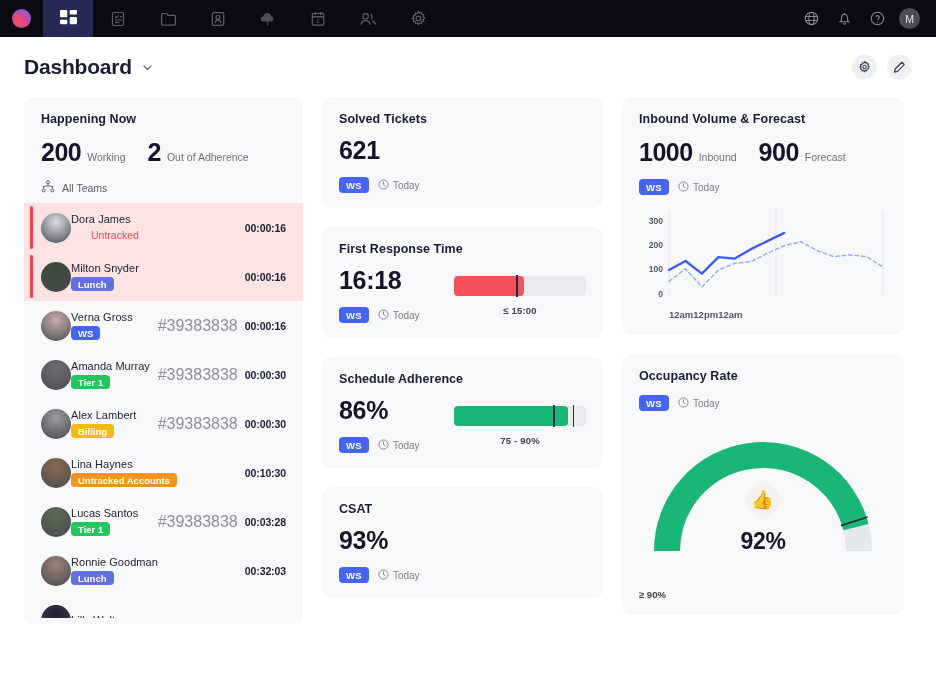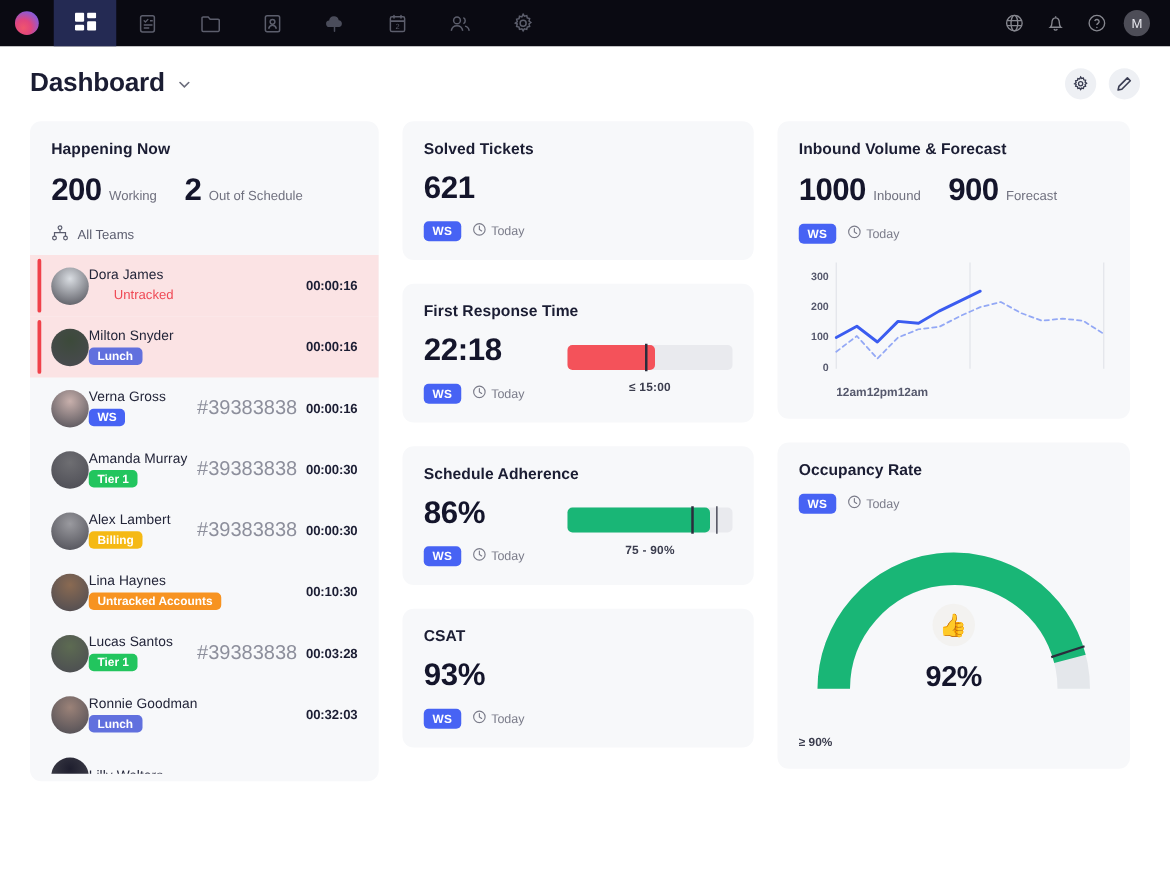--- a/index.html
+++ b/index.html
@@ -330,21 +330,21 @@
     <div class="card" style="padding-bottom:6px;">
       <div class="card-title">Happening Now</div>
 
       <div class="metric-row">
         <div class="metric">
           <span class="metric-num">200</span>
           <span class="metric-lbl">Working</span>
         </div>
         <div class="metric">
           <span class="metric-num">2</span>
-          <span class="metric-lbl">Out of Schedule</span>
+          <span class="metric-lbl">Out of Adherence</span>
         </div>
       </div>
 
       <div class="allteams">
         <span>
           <svg width="14" height="13" viewBox="0 0 14 13" fill="none" stroke="#5a5c6e" stroke-width=".95">
               <circle cx="7" cy="2.2" r="1.5"></circle>
               <circle cx="2.6" cy="10.4" r="1.5"></circle>
               <circle cx="11.4" cy="10.4" r="1.5"></circle>
               <path d="M7 3.7v2.4M2.6 8.9V6.1h8.8v2.8"></path>
@@ -481,21 +481,21 @@
           </span>
           <span>Today</span>
         </span>
       </div>
     </div>
 
     <div class="card">
       <div class="card-title">First Response Time</div>
       <div class="barcard-body">
         <div class="barcard-left">
-          <div class="big-num">22:18</div>
+          <div class="big-num">16:18</div>
           <div class="tagrow">
             <span class="ws-badge">WS</span>
             <span class="today">
               <span>
                 <svg width="11" height="11" viewBox="0 0 12 12" fill="none" stroke="#7b7c8a" stroke-width="1">
                     <circle cx="6" cy="6" r="5"></circle>
                     <path d="M6 3.1V6l2 1.4" stroke-linecap="round"></path>
                   </svg>
               </span>
               <span>Today</span>

